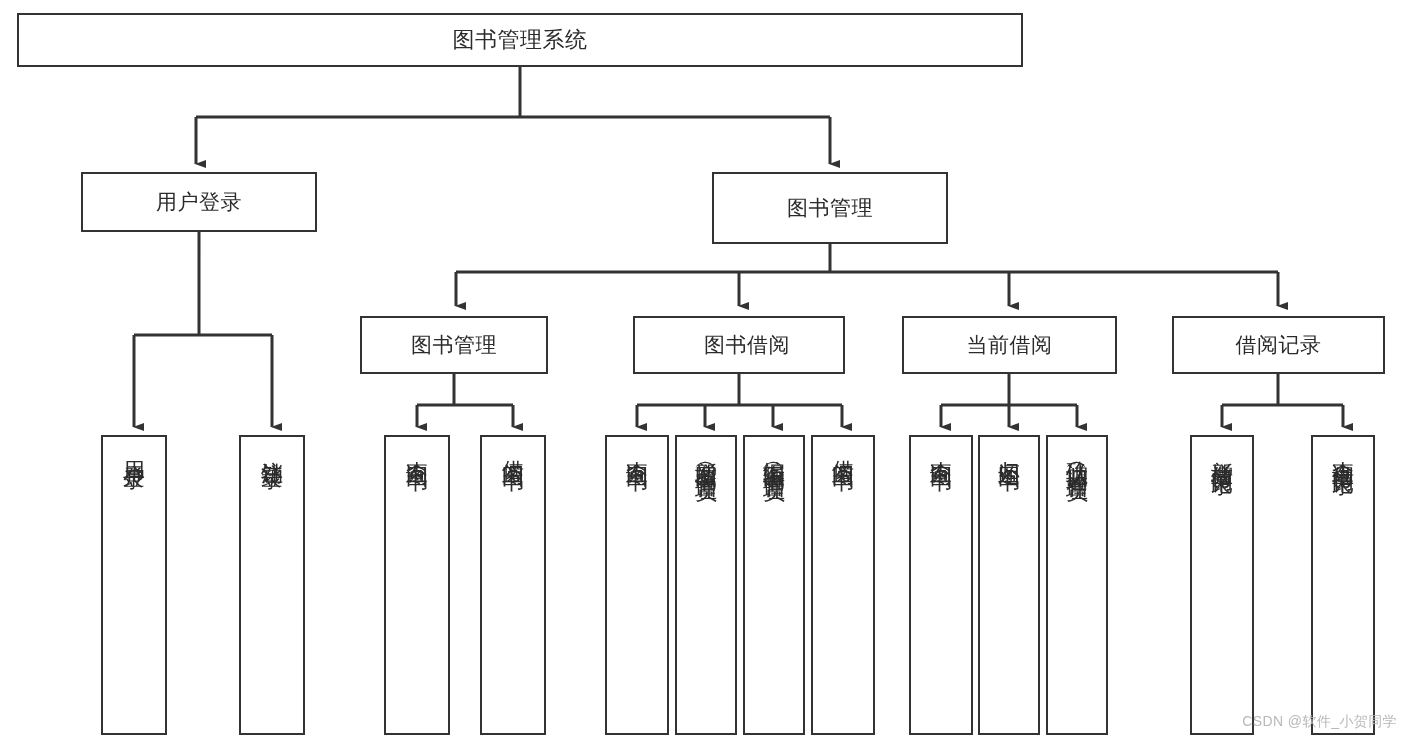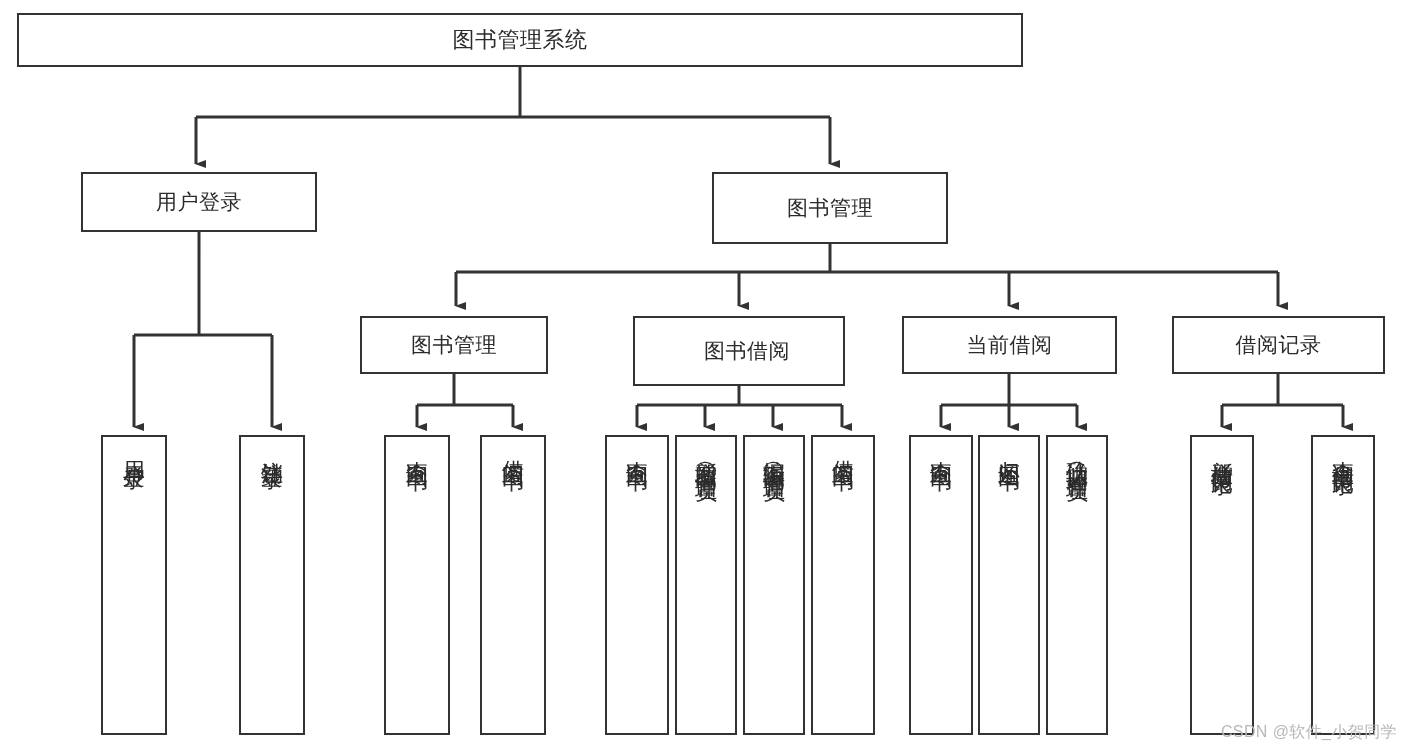--- a/index.html
+++ b/index.html
@@ -62,22 +62,22 @@
     writing-mode: vertical-rl;
     text-orientation: upright;
     font-size: 22px;
     letter-spacing: 3px;
     line-height: 1;
     margin: 0 auto;
   }
   #watermark {
     position: absolute;
     right: 8px;
-    bottom: 4px;
-    font-size: 16px;
+    bottom: 16px;
+    font-size: 14px;
     color: #b8b8b8;
     letter-spacing: 0.4px;
     user-select: none;
     white-space: nowrap;
   }
 </style>
 </head>
 <body>
 
 <div id="diagram-root">
@@ -141,21 +141,21 @@
   </div>
 
   <div class="node horiz" style="left:712px; top:172px; width:236px; height:72px;">
     <span class="node-label">图书管理</span>
   </div>
 
   <div class="node horiz" style="left:360px; top:316px; width:188px; height:58px;">
     <span class="node-label">图书管理</span>
   </div>
 
-  <div class="node horiz" style="left:633px; top:316px; width:212px; height:70px;padding-left:16px;">
+  <div class="node horiz" style="left:633px; top:316px; width:212px; height:58px;padding-left:16px;">
     <span class="node-label">图书借阅</span>
   </div>
 
   <div class="node horiz" style="left:1172px; top:316px; width:213px; height:58px;">
     <span class="node-label">借阅记录</span>
   </div>
 
   <div class="node horiz" style="left:902px; top:316px; width:215px; height:58px;">
     <span class="node-label">当前借阅</span>
   </div>

